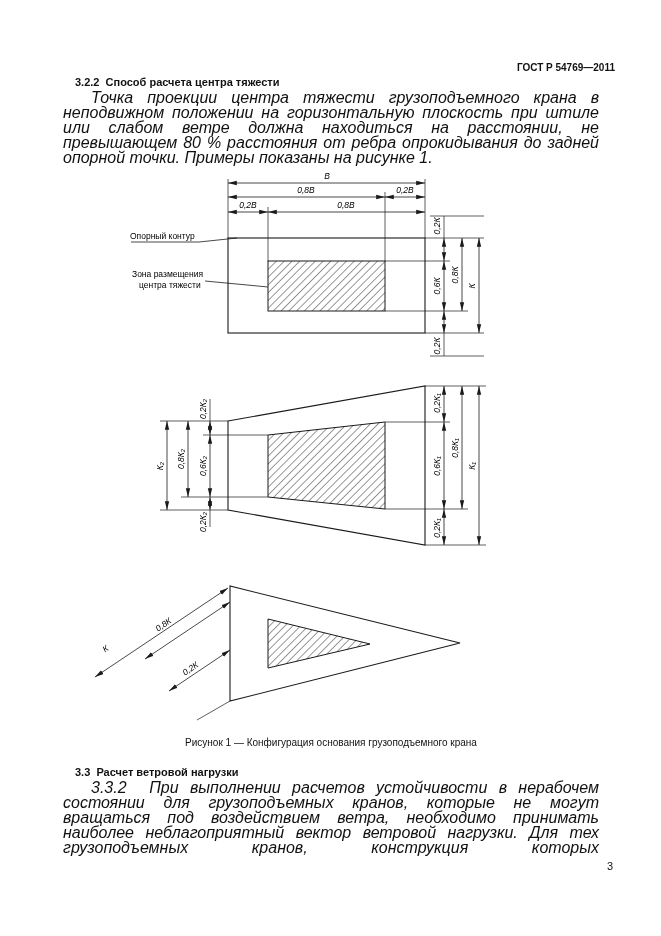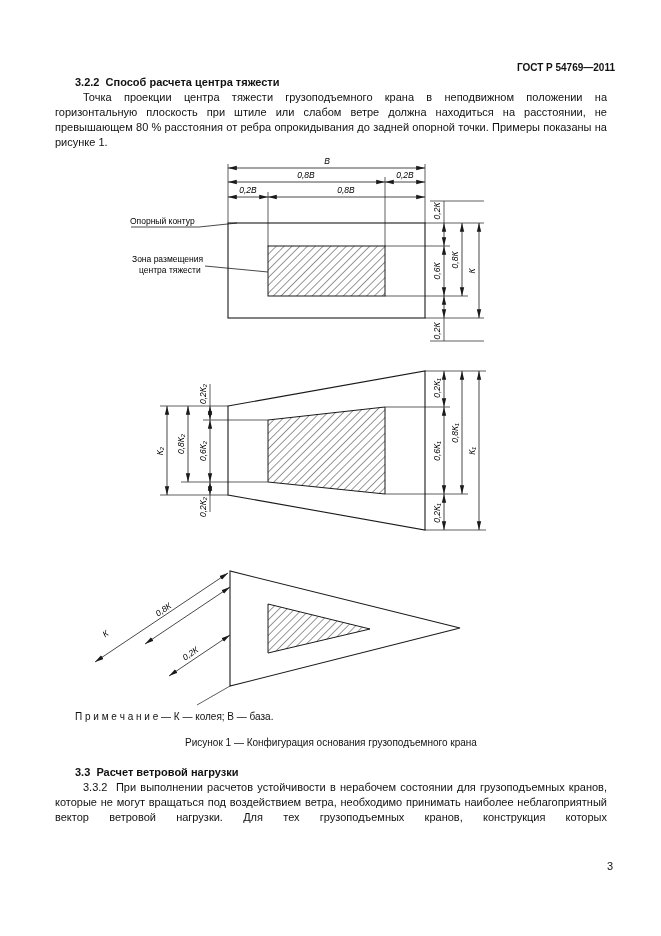--- a/index.html
+++ b/index.html
@@ -2,21 +2,21 @@
 <html lang="ru"><head>
 <meta charset="utf-8">
 <style>
   html,body{margin:0;padding:0;background:#e9e9e9;}
   .page{position:relative;width:661px;height:936px;background:#ffffff;
         font-family:"Liberation Sans","DejaVu Sans",sans-serif;color:#111;overflow:hidden;}
   .doc-number{position:absolute;top:62px;right:46px;font-size:10px;font-weight:bold;}
   .content{position:absolute;left:47px;top:76px;width:568px;}
   .h{font-size:11px;font-weight:bold;margin:0;text-indent:28px;}
   .h.mt{margin-top:18px;}
-  .body-p{font-size:11px;line-height:15px;text-align:justify;margin:2px 8px 0;text-indent:28px;}
+  .body-p{font-size:16px;line-height:15px;text-align:justify;margin:2px 16px 0;text-indent:28px;font-style:italic;}
   .last-just{text-align-last:justify;}
   .figure{margin:6px 0 0;}
   .figure svg{display:block;}
   .note{font-size:10px;line-height:13px;margin:2px 0 0;text-indent:28px;}
   .caption{font-size:10px;text-align:center;margin:14px 0 0;}
   .page-num{position:absolute;top:860px;right:48px;font-size:11px;}
 
   
   .ln{stroke:#1a1a1a;stroke-width:1.1;fill:none;}
   .ext{stroke:#1a1a1a;stroke-width:0.7;fill:none;}
@@ -143,21 +143,20 @@
           <text class="dl" transform="rotate(-34,60,480)" x="60" y="480">К</text>
           <line class="dim" x1="98" y1="488" x2="183" y2="431"></line>
           <text class="dl" transform="rotate(-34,118,456)" x="118" y="456">0,8К</text>
           <line class="dim" x1="122" y1="520" x2="183" y2="479"></line>
           <text class="dl" transform="rotate(-34,145,500)" x="145" y="500">0,2К</text>
           <line class="ext" x1="183" y1="530" x2="150" y2="549"></line>
         </g>
       </svg>
     </div>
 
-    <p class="note">П р и м е ч а н и е — К — колея; В — база.</p>
     <p class="caption">Рисунок 1 — Конфигурация основания грузоподъемного крана</p>
 
     <p class="h mt">3.3&nbsp;&nbsp;Расчет ветровой нагрузки</p>
     <p class="body-p last-just">3.3.2&nbsp;&nbsp;При выполнении расчетов устойчивости в нерабочем состоянии для грузоподъемных кранов, которые не могут вращаться под воздействием ветра, необходимо принимать наиболее неблагоприятный вектор ветровой нагрузки. Для тех грузоподъемных кранов, конструкция которых</p>
 
   </div>
 
   <div class="page-num">3</div>
 </div>
 

